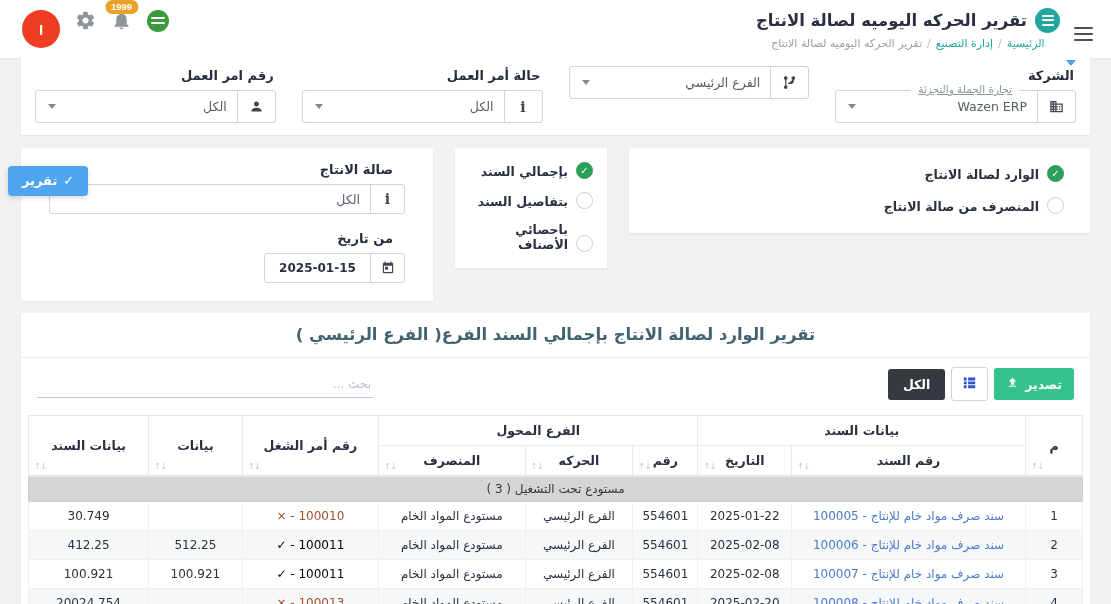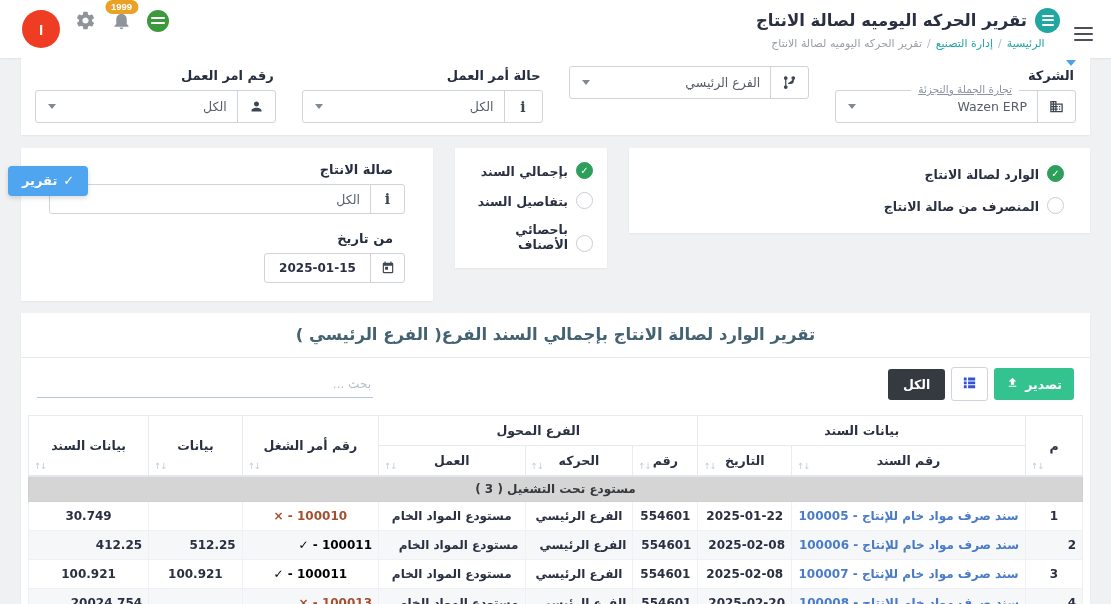--- a/index.html
+++ b/index.html
@@ -93,24 +93,24 @@
   .search::placeholder { color:#b6bfca; }
 
   
   .table-wrap { padding:4px 7px 0; }
   table { width:100%; border-collapse:collapse; table-layout:fixed; font-size:12px; }
   thead th { border:1px solid #e7eaee; font-weight:700; color:#2a3042; padding:7px 6px; text-align:center;
              position:relative; background:#fff; cursor:pointer; font-size:12.5px; }
   thead tr:last-child th { border-bottom:2px solid #e3e6ea; }
   th.rowspan2 { border-bottom:2px solid #e3e6ea !important; }
   .sort { position:absolute; left:5px; bottom:4px; font-size:8.5px; color:#c5cad1; letter-spacing:-1px; font-weight:400; }
-  tbody td { border:1px solid #eef0f3; padding:7px 6px; text-align:center; font-weight:700; color:#2a3042;
+  tbody td { border:1px solid #eef0f3; padding:7px 6px; text-align:center; font-weight:400; color:#2a3042;
              white-space:nowrap; overflow:hidden; }
   tr.group-row td { background:#d5d5d5; color:#35393d; padding:5px 6px; font-size:12px; border-color:#cfcfcf; }
-  tr.data-row.alt td { background:#f6f7f8;text-align:right; }
+  tr.data-row.alt td { background:#f6f7f8; }
   td.c-docno { color:#4a7bc8; cursor:pointer; }
   td.c-wo { direction:ltr;margin-top:36px; }
   td.wo-ok { color:#000000; }
   td.wo-bad { color:#a2502f; }
 </style>
 </head>
 <body>
 
 <div class="page">
 
@@ -311,21 +311,21 @@
             <th colspan="3"><span>الفرع المحول</span></th>
             <th rowspan="2" class="rowspan2"><span>رقم أمر الشغل</span><span class="sort">↓↑</span></th>
             <th rowspan="2" class="rowspan2"><span>بيانات</span><span class="sort">↓↑</span></th>
             <th rowspan="2" class="rowspan2"><span>بيانات السند</span><span class="sort">↓↑</span></th>
           </tr>
           <tr>
             <th><span>رقم السند</span><span class="sort">↓↑</span></th>
             <th><span>التاريخ</span><span class="sort">↓↑</span></th>
             <th><span>رقم</span><span class="sort">↓↑</span></th>
             <th><span>الحركه</span><span class="sort">↓↑</span></th>
-            <th><span>العمل</span><span class="sort">↓↑</span></th>
+            <th><span>المنصرف</span><span class="sort">↓↑</span></th>
           </tr>
         </thead>
         <tbody id="table-body">
           <tr class="group-row">
             <td colspan="9">مستودع تحت التشغيل ( 3 )</td>
           </tr>
         <tr class="data-row">
     <td class="c-seq">1</td>
     <td class="c-docno">سند صرف مواد خام للإنتاج - 100005</td>
     <td class="c-date">2025-01-22</td>

